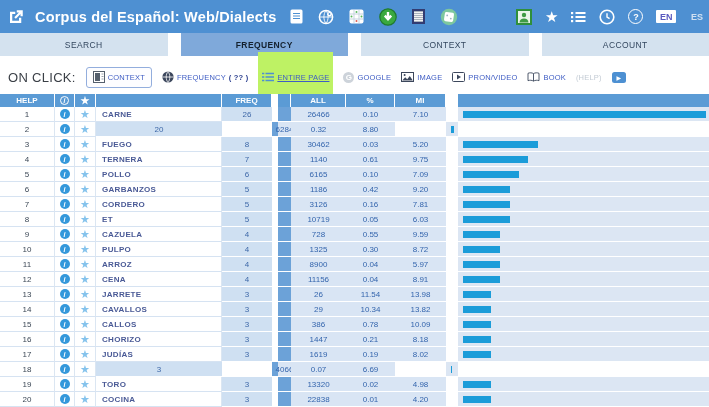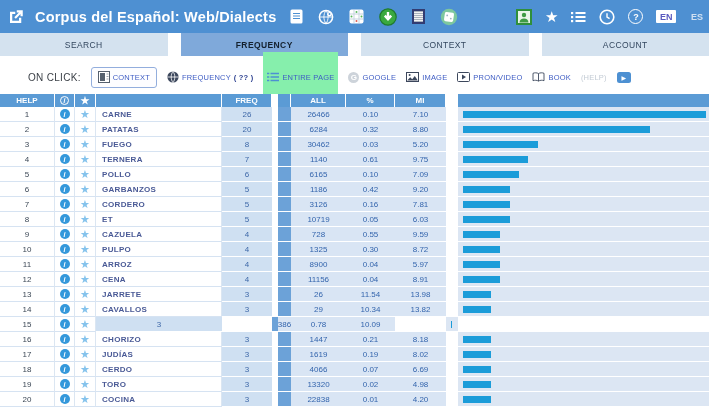--- a/index.html
+++ b/index.html
@@ -27,25 +27,25 @@
   
   .tab-bar { position:absolute; top:33px; left:0; width:709px; height:23px;
     display:flex; gap:13px; background:#fff;justify-content:space-between; }
   .tab { flex:1; background:#d4e2ef; color:#33475f; font-size:8.5px; letter-spacing:.4px;
     display:flex; align-items:center; justify-content:center; cursor:pointer; }
   .tab.active { background:#7fa9da; color:#14212e; font-weight:bold; }
 
   
   .toolbar { position:absolute; top:62px; left:0; width:709px; height:31px; background:#fff;
     display:flex; align-items:center; gap:10px; padding-left:8px; }
-  .onclick-label { font-size:10px; color:#3a3f46; letter-spacing:.3px;margin-left:20px; }
+  .onclick-label { font-size:13px; color:#3a3f46; letter-spacing:.3px; }
   .tb-item { display:inline-flex; align-items:center; gap:3px; font-size:7.5px;
     color:#3f5dc4; letter-spacing:.2px; cursor:pointer; white-space:nowrap; }
   .tb-item.boxed { border:1px solid #93aedd; border-radius:3px; padding:2.5px 6px; background:#fdfdff; }
-  .tb-item.highlight { background:#86efac; padding:20px 4px; }
+  .tb-item.highlight { background:#bef264; padding:20px 4px;text-decoration:underline; }
   .tb-suffix { color:#2b3f8f; font-weight:bold; }
   .tb-help { font-size:7.5px; color:#c3cbd4; letter-spacing:.2px; }
   .tb-play { width:14px; height:11px; background:#4d90d2; border-radius:2.5px; color:#fff;
     font-size:6px; display:flex; align-items:center; justify-content:center; cursor:pointer; }
   .g-circle { width:11px; height:11px; border-radius:50%; background:#cdd3da; color:#fff;
     font-size:8px; font-weight:bold; display:flex; align-items:center; justify-content:center; }
 
   
   .freq-table { position:absolute; top:94px; left:0; width:709px; }
   .trow { display:grid; grid-template-columns:55px 20px 21px 126px 50px 6px 13px 55px 49px 51px 12px 1fr;border-radius:6px; }
@@ -286,21 +286,20 @@
     </div>
   </div>
         <div class="trow drow">
     <div class="c-rank">2</div>
     <div class="c-info">
             <span class="row-info">i</span>
           </div>
     <div class="c-star">
             <span class="row-star">★</span>
           </div>
-    <div class="c-word">PATATAS</div>
     <div class="c-freq">20</div>
     <div class="c-gap"></div>
     <div class="c-sep"></div>
     <div class="c-num">6284</div>
     <div class="c-num">0.32</div>
     <div class="c-num">8.80</div>
     <div class="c-gap"></div>
     <div class="c-bar">
       <div class="bar-track">
         <div class="freq-bar" style="width: 76.9%;"></div>
@@ -572,20 +571,21 @@
     </div>
   </div>
         <div class="trow drow">
     <div class="c-rank">15</div>
     <div class="c-info">
             <span class="row-info">i</span>
           </div>
     <div class="c-star">
             <span class="row-star">★</span>
           </div>
+    <div class="c-word">CALLOS</div>
     <div class="c-freq">3</div>
     <div class="c-gap"></div>
     <div class="c-sep"></div>
     <div class="c-num">386</div>
     <div class="c-num">0.78</div>
     <div class="c-num">10.09</div>
     <div class="c-gap"></div>
     <div class="c-bar">
       <div class="bar-track">
         <div class="freq-bar" style="width: 11.5%;"></div>
@@ -637,21 +637,20 @@
     </div>
   </div>
         <div class="trow drow">
     <div class="c-rank">18</div>
     <div class="c-info">
             <span class="row-info">i</span>
           </div>
     <div class="c-star">
             <span class="row-star">★</span>
           </div>
-    <div class="c-word">CERDO</div>
     <div class="c-freq">3</div>
     <div class="c-gap"></div>
     <div class="c-sep"></div>
     <div class="c-num">4066</div>
     <div class="c-num">0.07</div>
     <div class="c-num">6.69</div>
     <div class="c-gap"></div>
     <div class="c-bar">
       <div class="bar-track">
         <div class="freq-bar" style="width: 11.5%;"></div>

